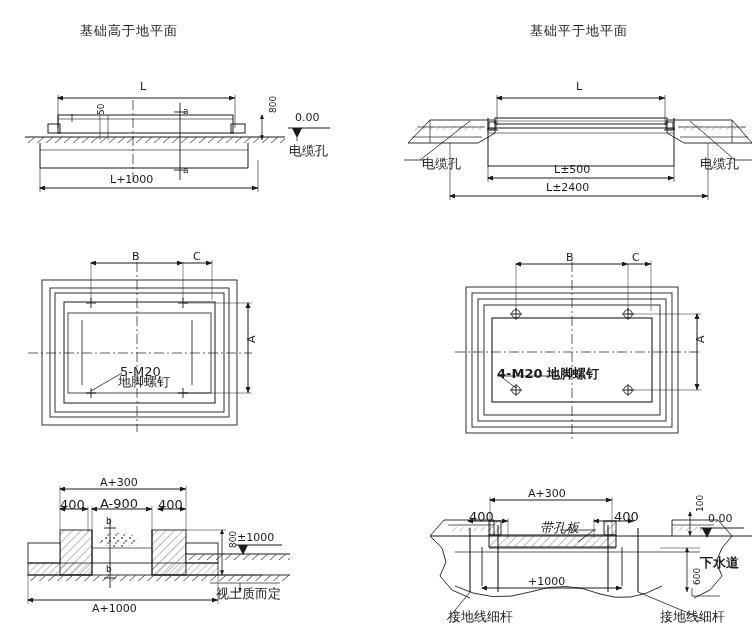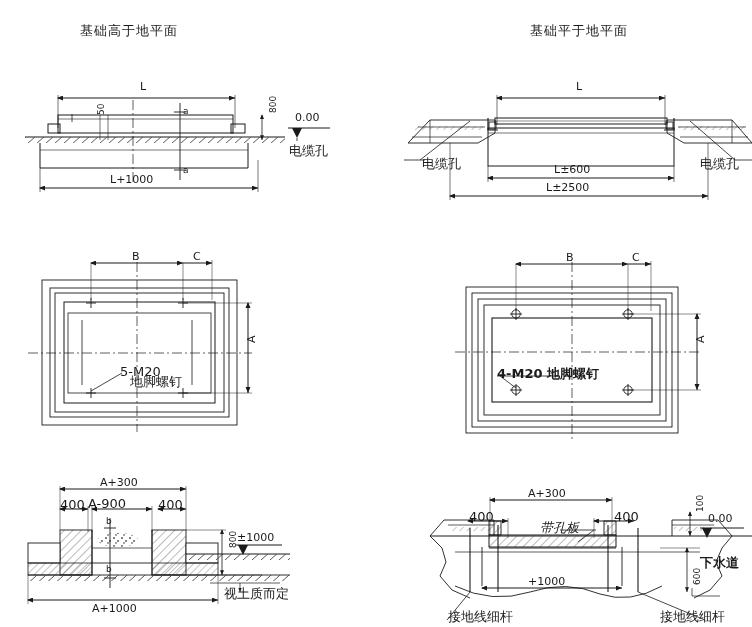--- a/index.html
+++ b/index.html
@@ -323,45 +323,45 @@
 <div style="position:absolute;left:96px;top:115px;transform:rotate(-90deg);transform-origin:left top;" class="lbl-xs">50</div>
 <div style="position:absolute;left:268px;top:113px;transform:rotate(-90deg);transform-origin:left top;" class="lbl-xs">800</div>
 <div style="position:absolute;left:295px;top:111px;" class="lbl">0.00</div>
 <div style="position:absolute;left:289px;top:142px;" class="lbl-s">电缆孔</div>
 <div style="position:absolute;left:183px;top:106px;" class="lbl-xs">a</div>
 <div style="position:absolute;left:183px;top:165px;" class="lbl-xs">a</div>
 <div style="position:absolute;left:110px;top:173px;" class="lbl">L+1000</div>
 
 <div style="position:absolute;left:530px;top:22px;" class="ttl">基础平于地平面</div>
 <div style="position:absolute;left:576px;top:80px;" class="lbl">L</div>
-<div style="position:absolute;left:554px;top:163px;" class="lbl">L±600</div>
-<div style="position:absolute;left:546px;top:181px;" class="lbl">L±2500</div>
+<div style="position:absolute;left:554px;top:163px;" class="lbl">L±500</div>
+<div style="position:absolute;left:546px;top:181px;" class="lbl">L±2400</div>
 <div style="position:absolute;left:422px;top:155px;" class="lbl-s">电缆孔</div>
 <div style="position:absolute;left:700px;top:155px;" class="lbl-s">电缆孔</div>
 
 <div style="position:absolute;left:132px;top:250px;" class="lbl">B</div>
 <div style="position:absolute;left:193px;top:250px;" class="lbl">C</div>
 <div style="position:absolute;left:245px;top:343px;transform:rotate(-90deg);transform-origin:left top;" class="lbl">A</div>
 <div style="position:absolute;left:120px;top:364px;" class="lbl-s">5-M20</div>
-<div style="position:absolute;left:130px;top:373px;" class="lbl-s">地脚螺钉</div>
+<div style="position:absolute;left:118px;top:373px;" class="lbl-s">地脚螺钉</div>
 
 <div style="position:absolute;left:566px;top:251px;" class="lbl">B</div>
 <div style="position:absolute;left:632px;top:251px;" class="lbl">C</div>
 <div style="position:absolute;left:694px;top:343px;transform:rotate(-90deg);transform-origin:left top;" class="lbl">A</div>
 <div style="position:absolute;left:497px;top:365px;font-weight:bold;" class="lbl-s">4-M20 地脚螺钉</div>
 
 <div style="position:absolute;left:100px;top:476px;" class="lbl">A+300</div>
 <div style="position:absolute;left:60px;top:497px;" class="lbl-s">400</div>
-<div style="position:absolute;left:88px;top:496px;" class="lbl-s">A-900</div>
+<div style="position:absolute;left:100px;top:496px;" class="lbl-s">A-900</div>
 <div style="position:absolute;left:158px;top:497px;" class="lbl-s">400</div>
 <div style="position:absolute;left:106px;top:516px;" class="lbl-xs">b</div>
 <div style="position:absolute;left:106px;top:564px;" class="lbl-xs">b</div>
 <div style="position:absolute;left:228px;top:548px;transform:rotate(-90deg);transform-origin:left top;" class="lbl-xs">800</div>
 <div style="position:absolute;left:237px;top:531px;" class="lbl">±1000</div>
-<div style="position:absolute;left:224px;top:585px;" class="lbl-s">视土质而定</div>
+<div style="position:absolute;left:216px;top:585px;" class="lbl-s">视土质而定</div>
 <div style="position:absolute;left:92px;top:602px;" class="lbl">A+1000</div>
 
 <div style="position:absolute;left:528px;top:487px;" class="lbl">A+300</div>
 <div style="position:absolute;left:469px;top:509px;" class="lbl-s">400</div>
 <div style="position:absolute;left:614px;top:509px;" class="lbl-s">400</div>
 <div style="position:absolute;left:540px;top:519px;font-style:italic;" class="lbl-s">带孔板</div>
 <div style="position:absolute;left:695px;top:512px;transform:rotate(-90deg);transform-origin:left top;" class="lbl-xs">100</div>
 <div style="position:absolute;left:708px;top:512px;" class="lbl">0.00</div>
 <div style="position:absolute;left:692px;top:585px;transform:rotate(-90deg);transform-origin:left top;" class="lbl-xs">600</div>
 <div style="position:absolute;left:700px;top:554px;font-weight:bold;" class="lbl-s">下水道</div>

